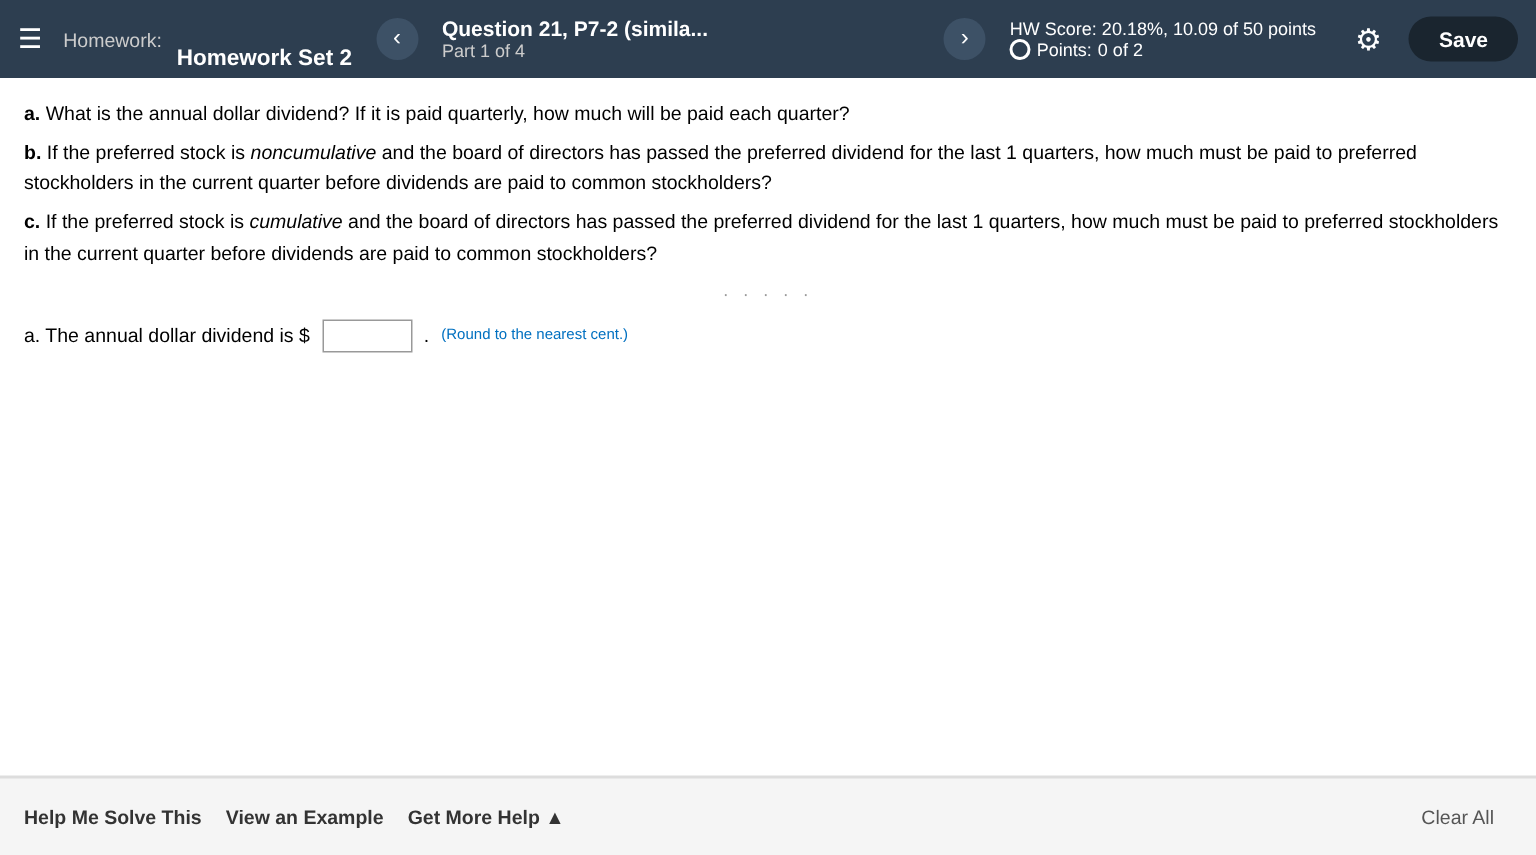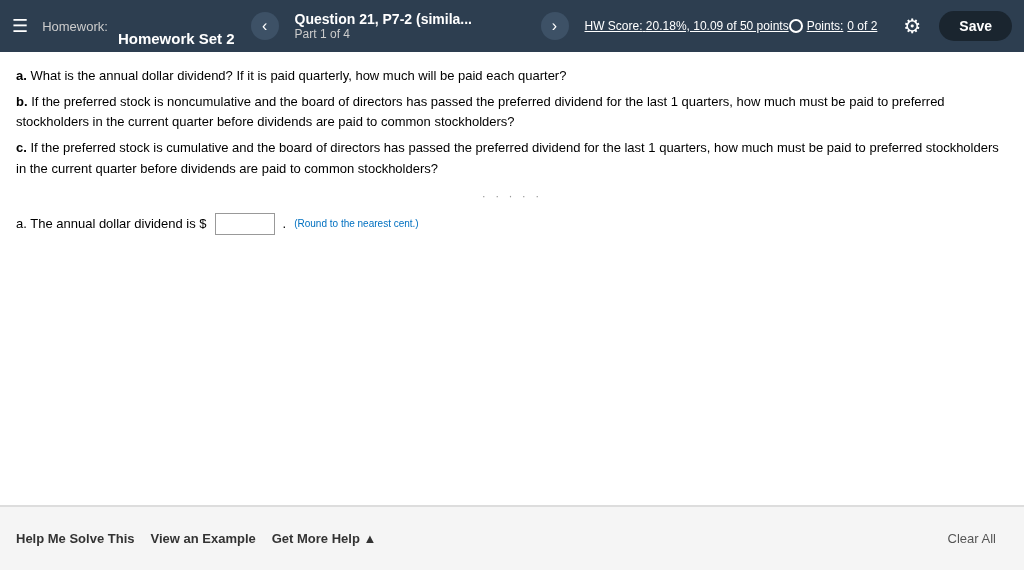--- a/index.html
+++ b/index.html
@@ -56,26 +56,25 @@
       border-radius: 50%;
       cursor: pointer;
       font-size: 16px;
       display: flex;
       align-items: center;
       justify-content: center;
       margin: 0 6px;
     }
     .header-score {
       display: flex;
-      flex-direction: row;
+      flex-direction: column;
       align-items: flex-start;
       margin-right: 16px;
       font-size: 12px;
       color: #fff;
-      text-decoration: underline;
     }
     .circle-icon {
       width: 14px;
       height: 14px;
       border: 2px solid #fff;
       border-radius: 50%;
       display: inline-block;
     }
     .gear-btn {
       background: none;
@@ -114,21 +113,21 @@
       font-size: 13px;
     }
     .problem-part {
       margin-bottom: 6px;
       line-height: 1.55;
       font-size: 13px;
     }
     .problem-part-label {
       font-weight: bold;
     }
-    .italic { }
+    .italic { font-style: italic; }
 
     .separator {
       text-align: center;
       margin: 10px 0;
       color: #999;
       letter-spacing: 3px;
       font-size: 12px;
     }
 
     .answer-row {
@@ -146,21 +145,21 @@
       font-size: 13px;
     }
     .answer-hint {
       color: #0070c0;
       font-size: 10px;
     }
 
     
     .footer {
       background: #f5f5f5;
-      height: 64px;
+      height: 52px;
       display: flex;
       align-items: center;
       padding: 0 16px;
       border-top: 1px solid #ddd;
       flex-shrink: 0;
       gap: 0;
     }
     .footer-btn {
       background: none;
       border: none;

